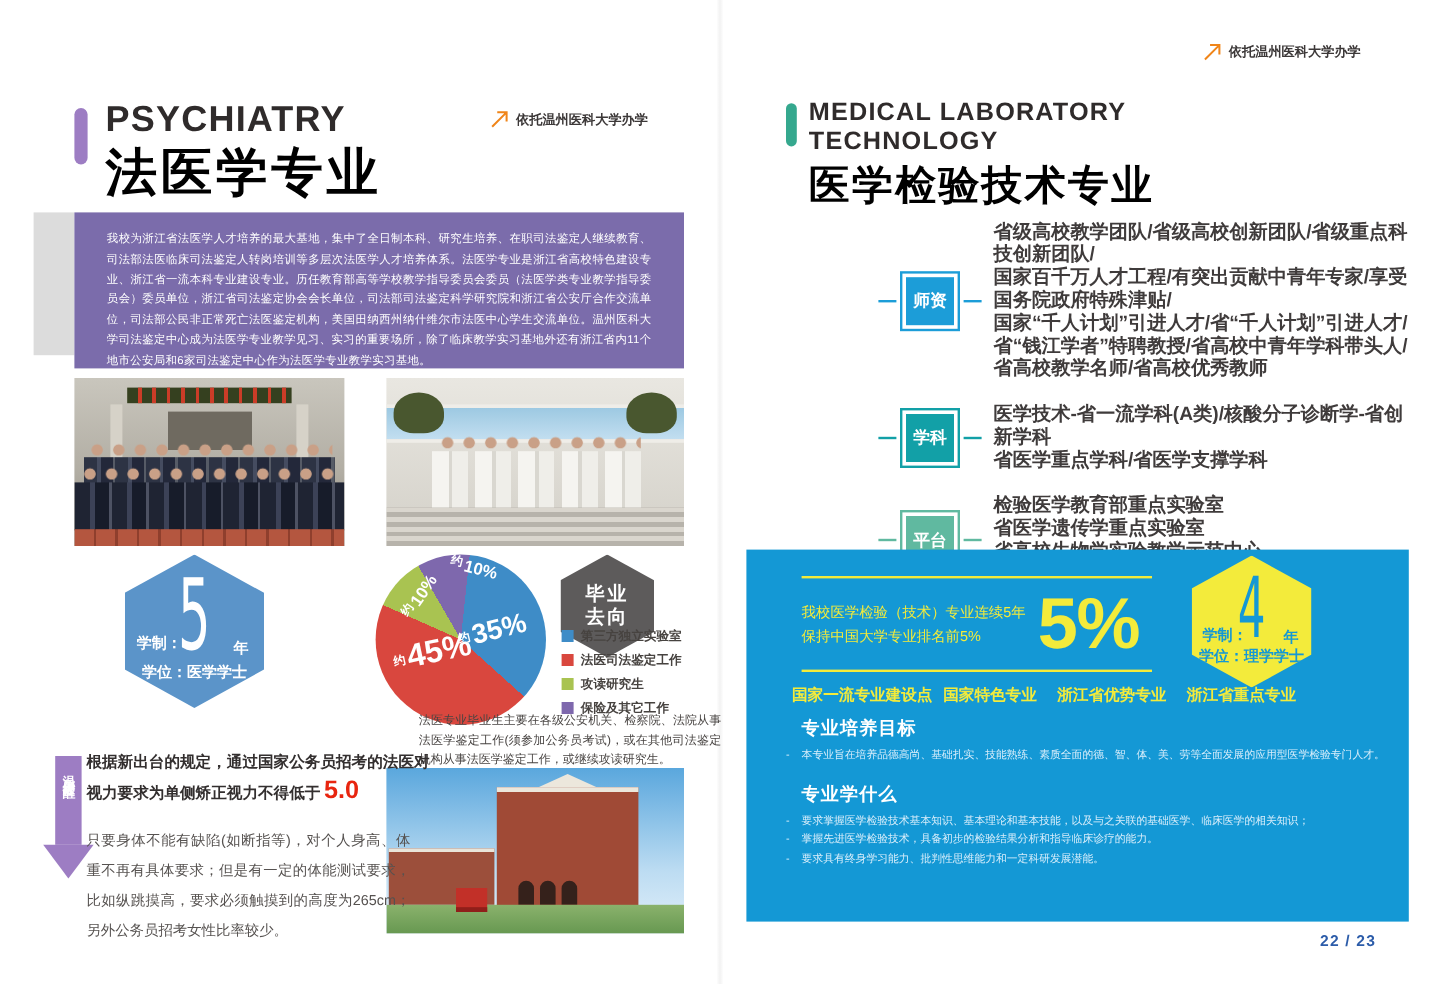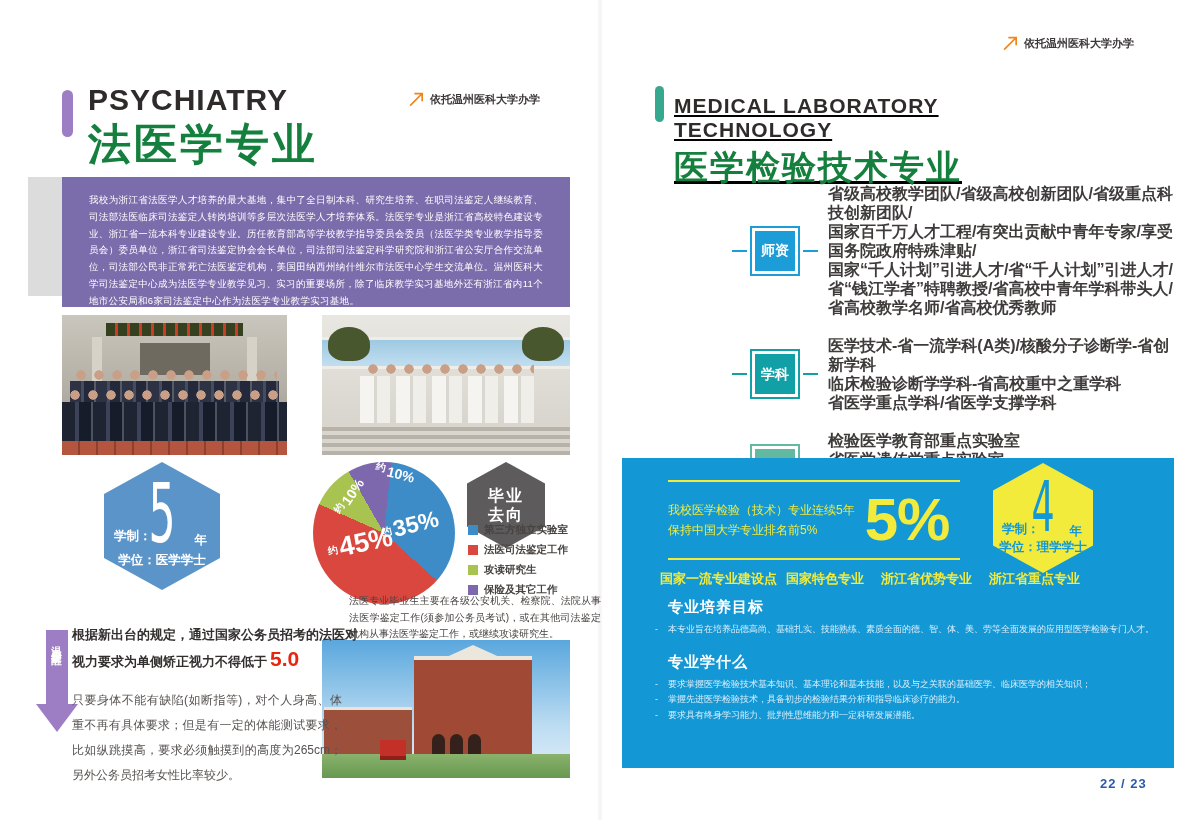--- a/index.html
+++ b/index.html
@@ -7,24 +7,24 @@
          -webkit-font-smoothing:antialiased;}
   .fold{position:absolute;left:597px;top:0;width:6px;height:100%;
         background:linear-gradient(90deg,rgba(0,0,0,0),rgba(0,0,0,0.05),rgba(0,0,0,0));}
 
   
   .title-bar{position:absolute;border-radius:6px;}
   .tb-left{left:62px;top:90px;width:11px;height:47px;background:var(--bar-purple,#9d7dc3);}
   .tb-right{left:655px;top:86px;width:9px;height:36px;background:var(--teal-accent,#35a88e);}
   .eyebrow{font-size:30px;font-weight:600;color:#2f2b2b;letter-spacing:1px;line-height:32px;}
   .eyebrow.sm{font-size:21px;line-height:24px;}
-  .cn-title{font-size:43px;font-weight:700;color:#15803d;letter-spacing:3px;line-height:50px;margin-top:3px;}
+  .cn-title{font-size:43px;font-weight:700;color:#000000;letter-spacing:3px;line-height:50px;margin-top:3px;}
   .cn-title.sm{font-size:34px;line-height:40px;margin-top:5px;letter-spacing:2px;}
   .ltitle{position:absolute;left:88px;top:84px;}
-  .rtitle{position:absolute;left:674px;top:94px;text-decoration:underline;}
+  .rtitle{position:absolute;left:674px;top:82px;}
 
   .affil{position:absolute;display:flex;align-items:flex-start;font-size:11px;font-weight:700;color:#3c3838;}
   .affil svg{margin-right:5px;margin-top:-2px;}
   .affil-left{left:408px;top:92px;}
   .affil-right{left:1002px;top:36px;}
 
   
   .gray-strip{position:absolute;left:28px;top:177px;width:34px;height:119px;background:#dcdcdc;}
   .intro-panel{position:absolute;left:62px;top:177px;width:508px;height:130px;background:var(--accent-purple,#7b6cab);
                box-sizing:border-box;padding:15px 27px;color:#ffffff;font-size:9.5px;line-height:16.8px;
@@ -293,21 +293,20 @@
         <div>省“钱江学者”特聘教授/省高校中青年学科带头人/</div>
         <div>省高校教学名师/省高校优秀教师</div>
       </div>
     </div>
     <div class="info-row" style="--badge-color: #12a0a7;">
       <div class="badge-outer">
         <div class="badge-inner">学科</div>
       </div>
       <div class="info-lines">
         <div>医学技术-省一流学科(A类)/核酸分子诊断学-省创新学科</div>
-        <div>临床检验诊断学学科-省高校重中之重学科</div>
         <div>省医学重点学科/省医学支撑学科</div>
       </div>
     </div>
     <div class="info-row" style="--badge-color: #60b9a0;">
       <div class="badge-outer">
         <div class="badge-inner">平台</div>
       </div>
       <div class="info-lines">
         <div>检验医学教育部重点实验室</div>
         <div>省医学遗传学重点实验室</div>

